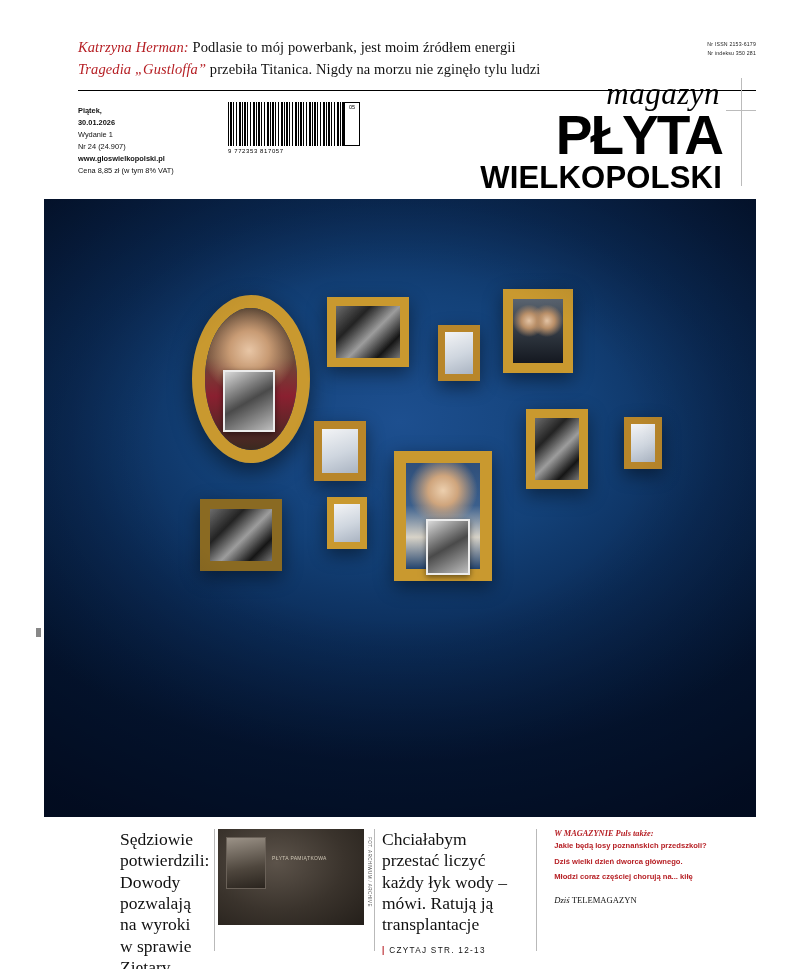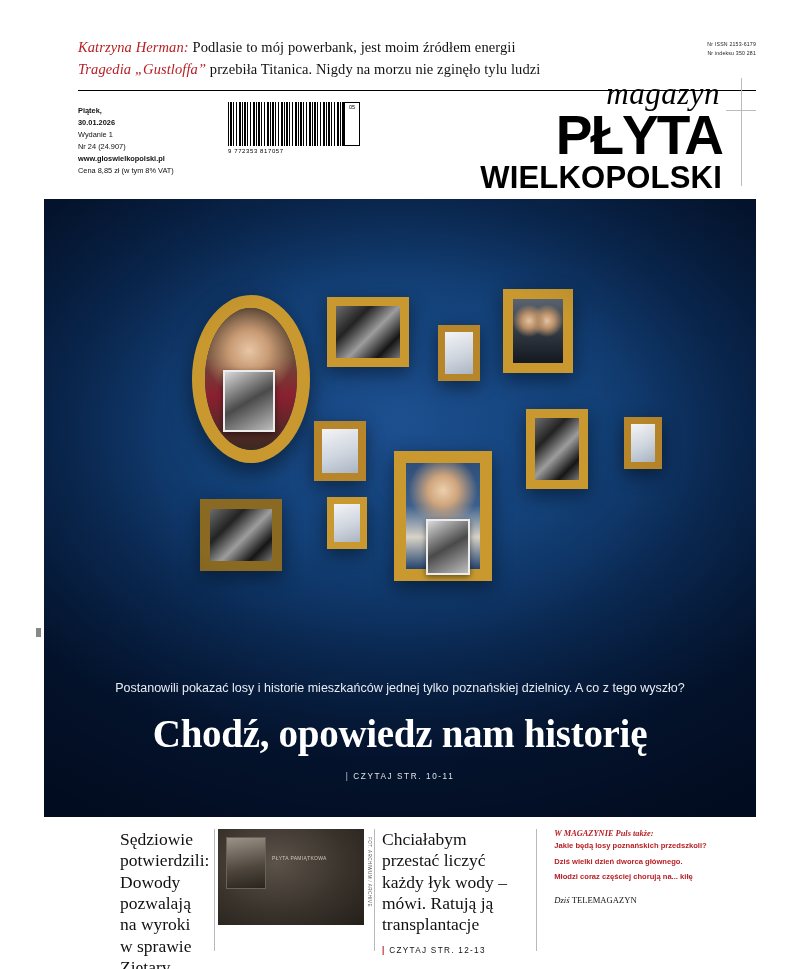--- a/index.html
+++ b/index.html
@@ -484,27 +484,20 @@
     <div class="frame frame-gold" style="left:482px; top:210px; width:62px; height:80px; border-width:9px;">
       <div class="photo-bw"></div>
     </div>
 
     <div class="frame frame-gold2" style="left:580px; top:218px; width:38px; height:52px; border-width:7px;">
       <div class="photo-blank"></div>
     </div>
 
     <div class="hero-vig"></div>
 
-    <div class="hero-text">
-      <div class="hero-kicker">Postanowili pokazać losy i historie mieszkańców jednej tylko poznańskiej dzielnicy. A co z tego wyszło?</div>
-      <div class="hero-headline">Chodź, opowiedz nam historię</div>
-      <div class="hero-cta">
-        <span class="bar">| </span><span>CZYTAJ STR. 10-11</span>
-      </div>
-    </div>
   </div>
 
   <div class="edge-mark"></div>
 
   <div class="bottom">
 
     <div class="col col-1">
       <div class="bt-head">Sędziowie potwierdzili: Dowody pozwalają na wyroki w sprawie Ziętary</div>
 
     </div>

